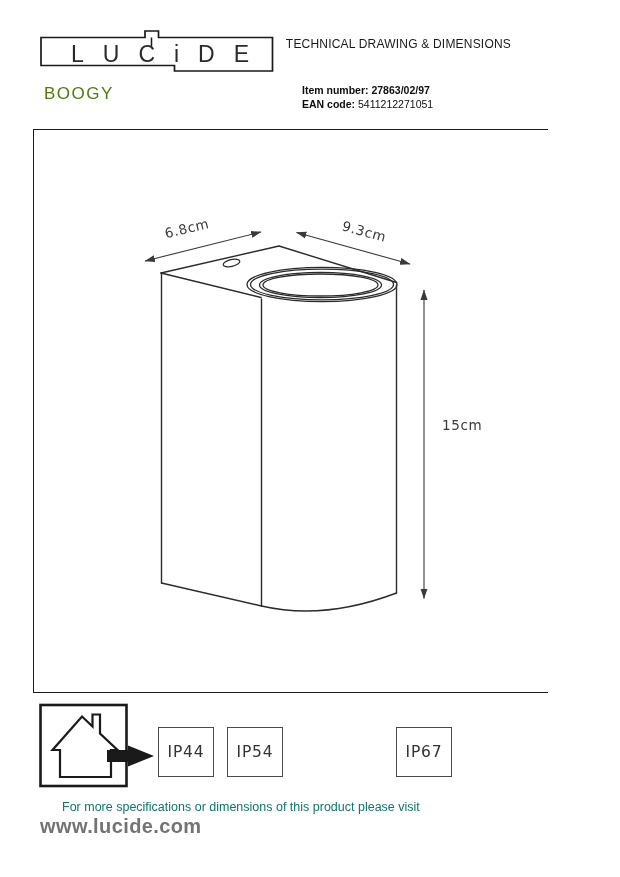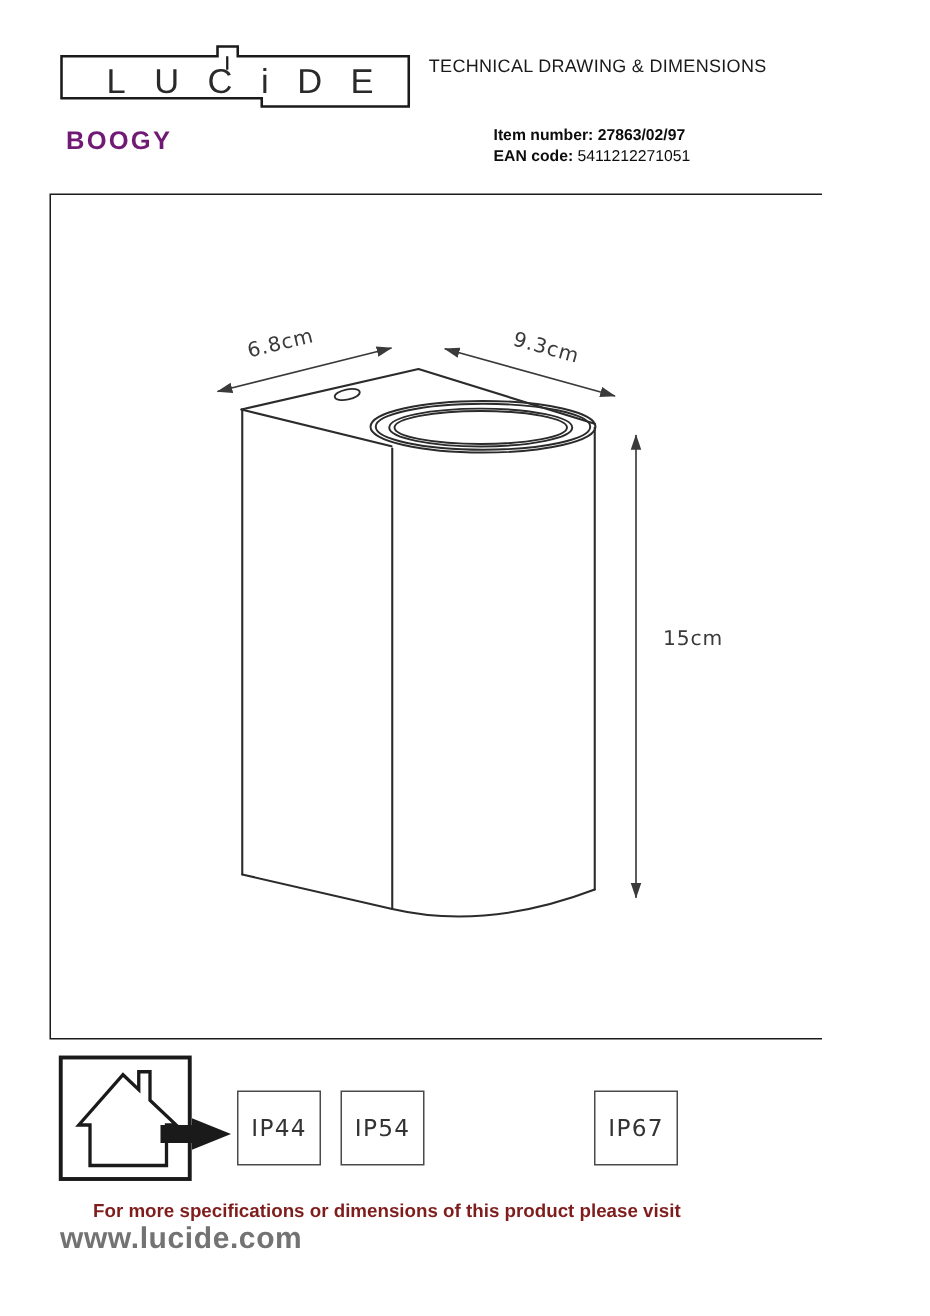--- a/index.html
+++ b/index.html
@@ -8,23 +8,23 @@
     position:relative; width:548px; height:877px; background:#ffffff;
     color:#111; overflow:hidden;
   }
   .abs { position:absolute; }
 
   
   .doc-title {
     top:37px; right:37px; font-size:12px; letter-spacing:.2px; color:#1a1a1a;
   }
   .product-name {
-    top:84px; left:44px; font-size:17px; font-weight:bold; letter-spacing:1.5px; color:#701a75;
+    top:84px; left:44px; font-size:17px; font-weight:normal; letter-spacing:1.5px; color:#4d7c0f;
   }
-  .codes { top:84px; left:302px; font-size:10.5px; line-height:13.5px; color:#0d0d0d;margin-left:27px; }
+  .codes { top:84px; left:302px; font-size:10.5px; line-height:13.5px; color:#0d0d0d; }
   .codes .lbl { font-weight:bold; }
   .codes .val-bold { font-weight:bold; }
 
   
   .draw-frame {
     left:33px; top:129px; width:553px; height:564px;
     border:1.6px solid #1b1b1b; background:#fff;
   }
   .draw-frame svg { position:absolute; left:-1.6px; top:-1.6px; }
 
@@ -35,21 +35,21 @@
     top:727px; width:56px; height:50px; border:1.8px solid #4a4a4a;
     display:flex; align-items:center; justify-content:center;
     font-family:"DejaVu Sans", sans-serif; font-size:15.5px; color:#333;
     letter-spacing:.8px; background:#fff;
   }
   .ip-expl {
     top:716px; left:456px; width:120px; font-size:10.5px; line-height:13.4px; color:#151515;
   }
 
   
-  .footer-note { top:800px; left:40px; font-size:12.5px; font-weight:bold; color:#7f1d1d;padding-left:22px; }
+  .footer-note { top:800px; left:40px; font-size:12.5px; font-weight:normal; color:#0f766e;padding-left:22px; }
   .website { top:815px; left:40px; font-size:20px; font-weight:bold; letter-spacing:.4px; color:#737373; }
 </style>
 </head>
 <body>
 
 <div class="page">
 
   <svg class="abs" style="left:38px; top:28px;" width="240" height="48" viewBox="38 28 240 48">
     <path d="M41,37.5 H145 V31 H158.5 V37.5 H272.5 V71 H174.5 V65.5 H41 Z" fill="none" stroke="#1a1a1a" stroke-width="1.7"></path>
     <path d="M151.5,37.5 V46.5" fill="none" stroke="#1a1a1a" stroke-width="1.5"></path>

